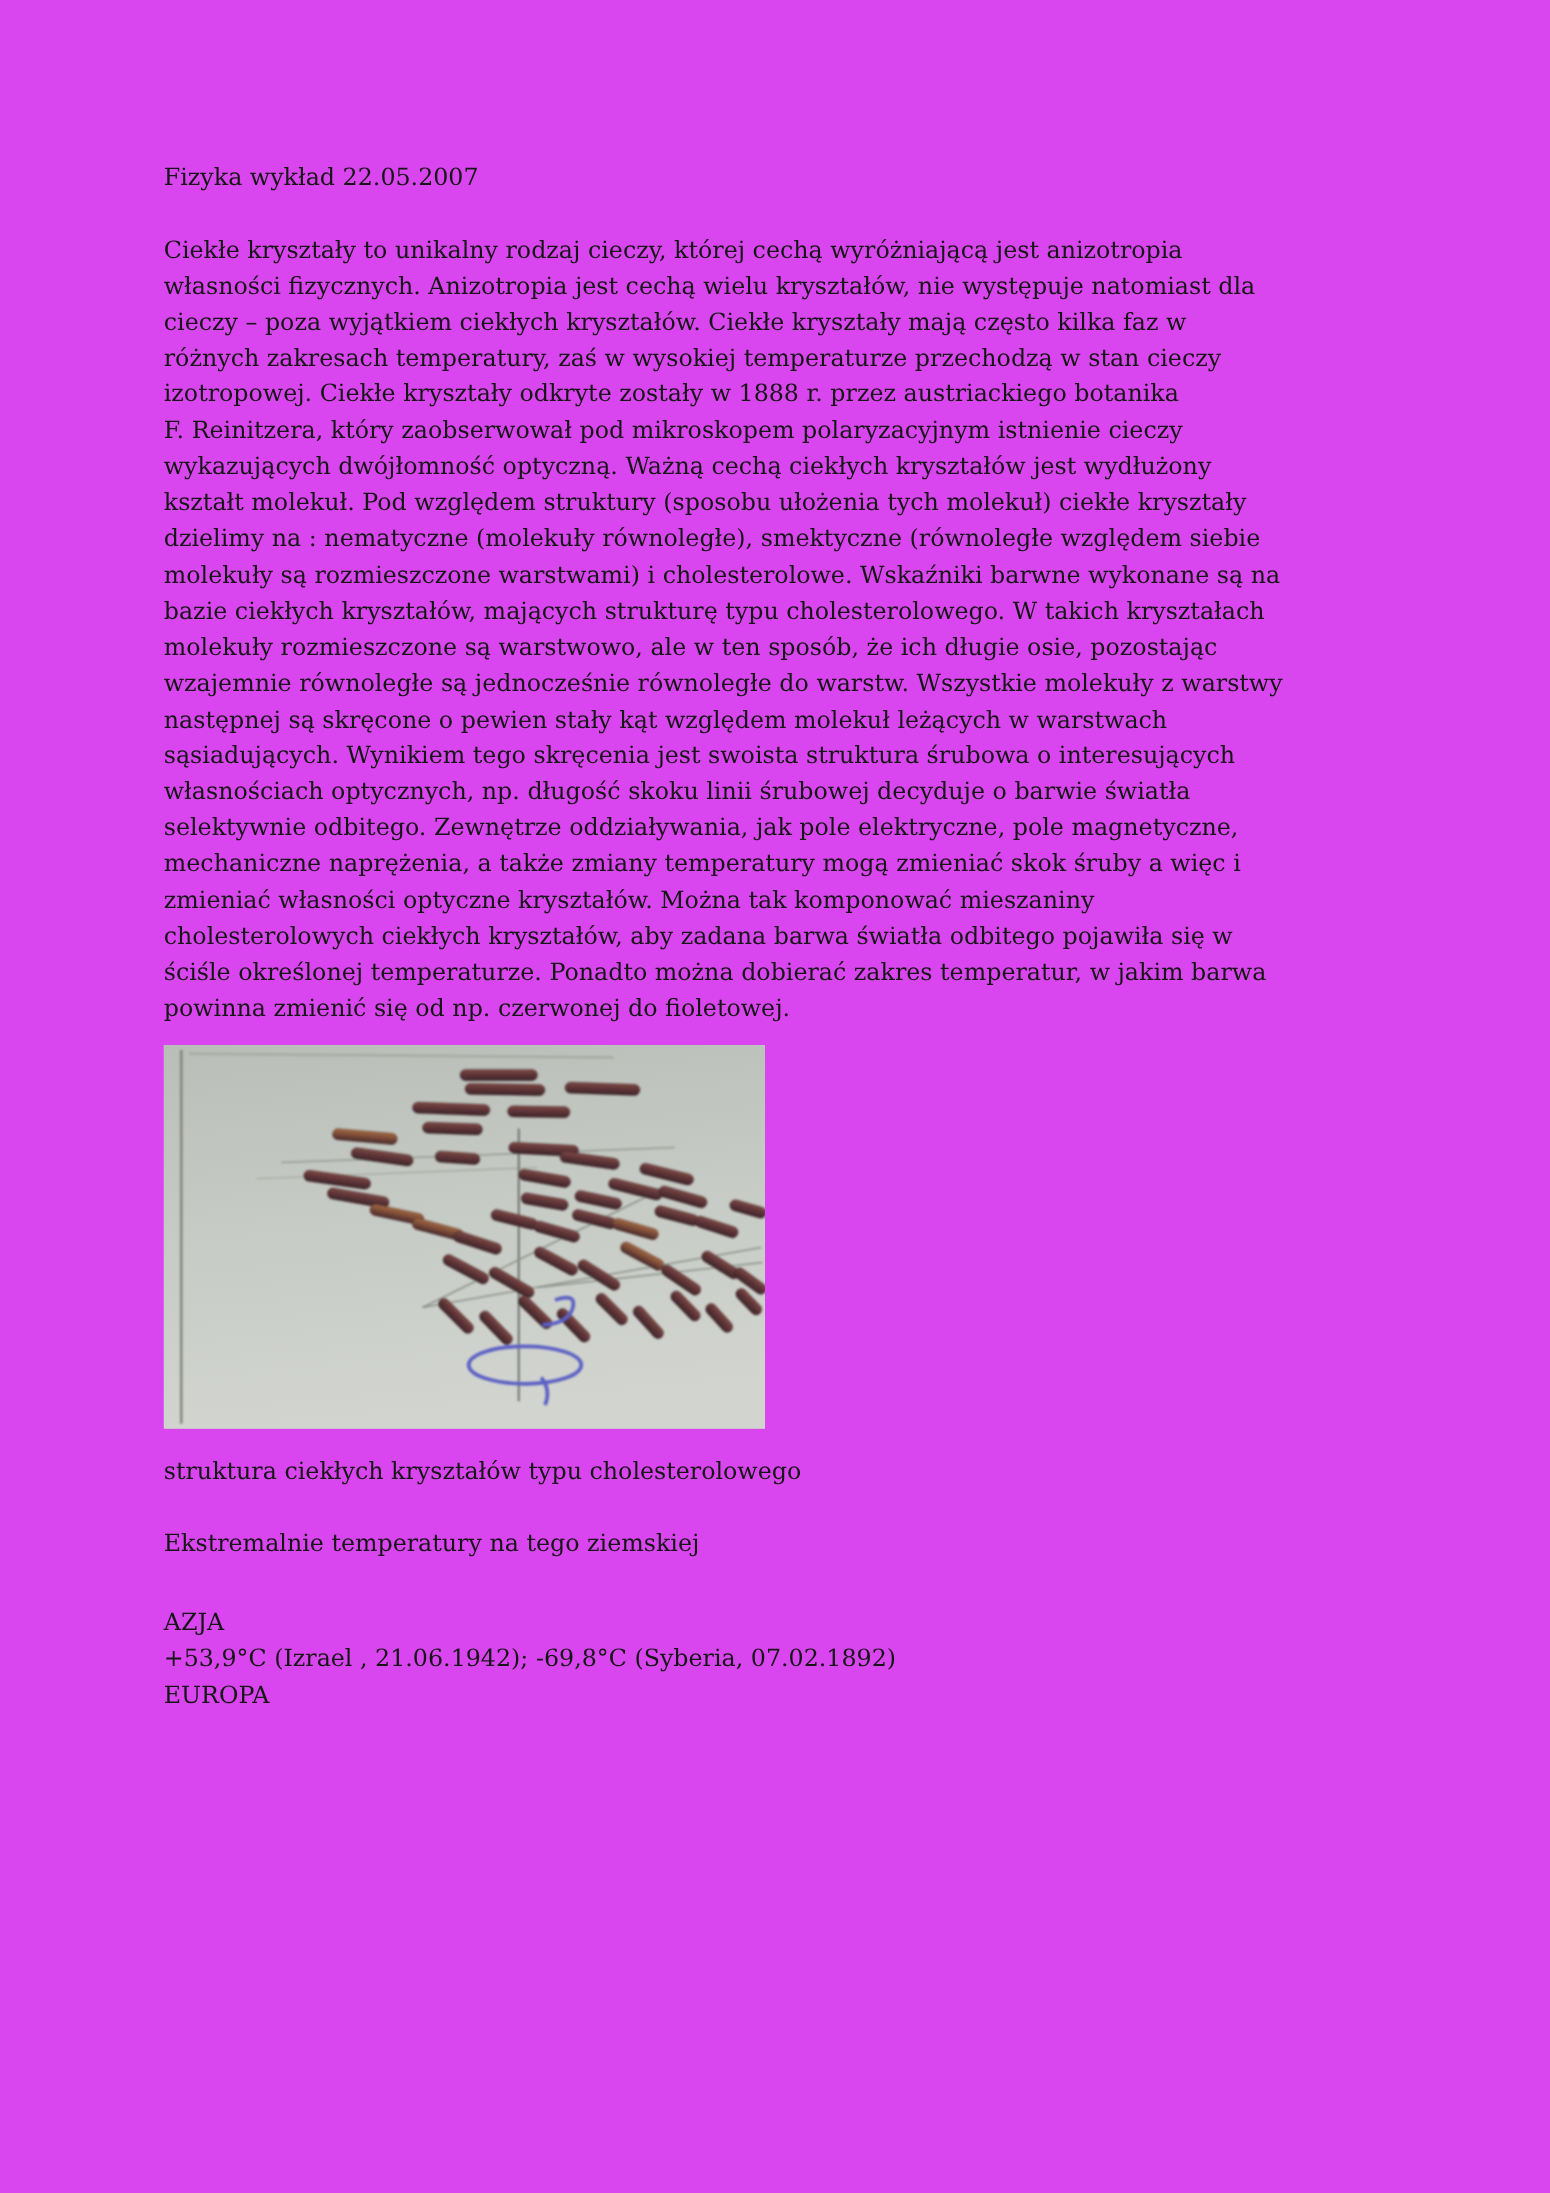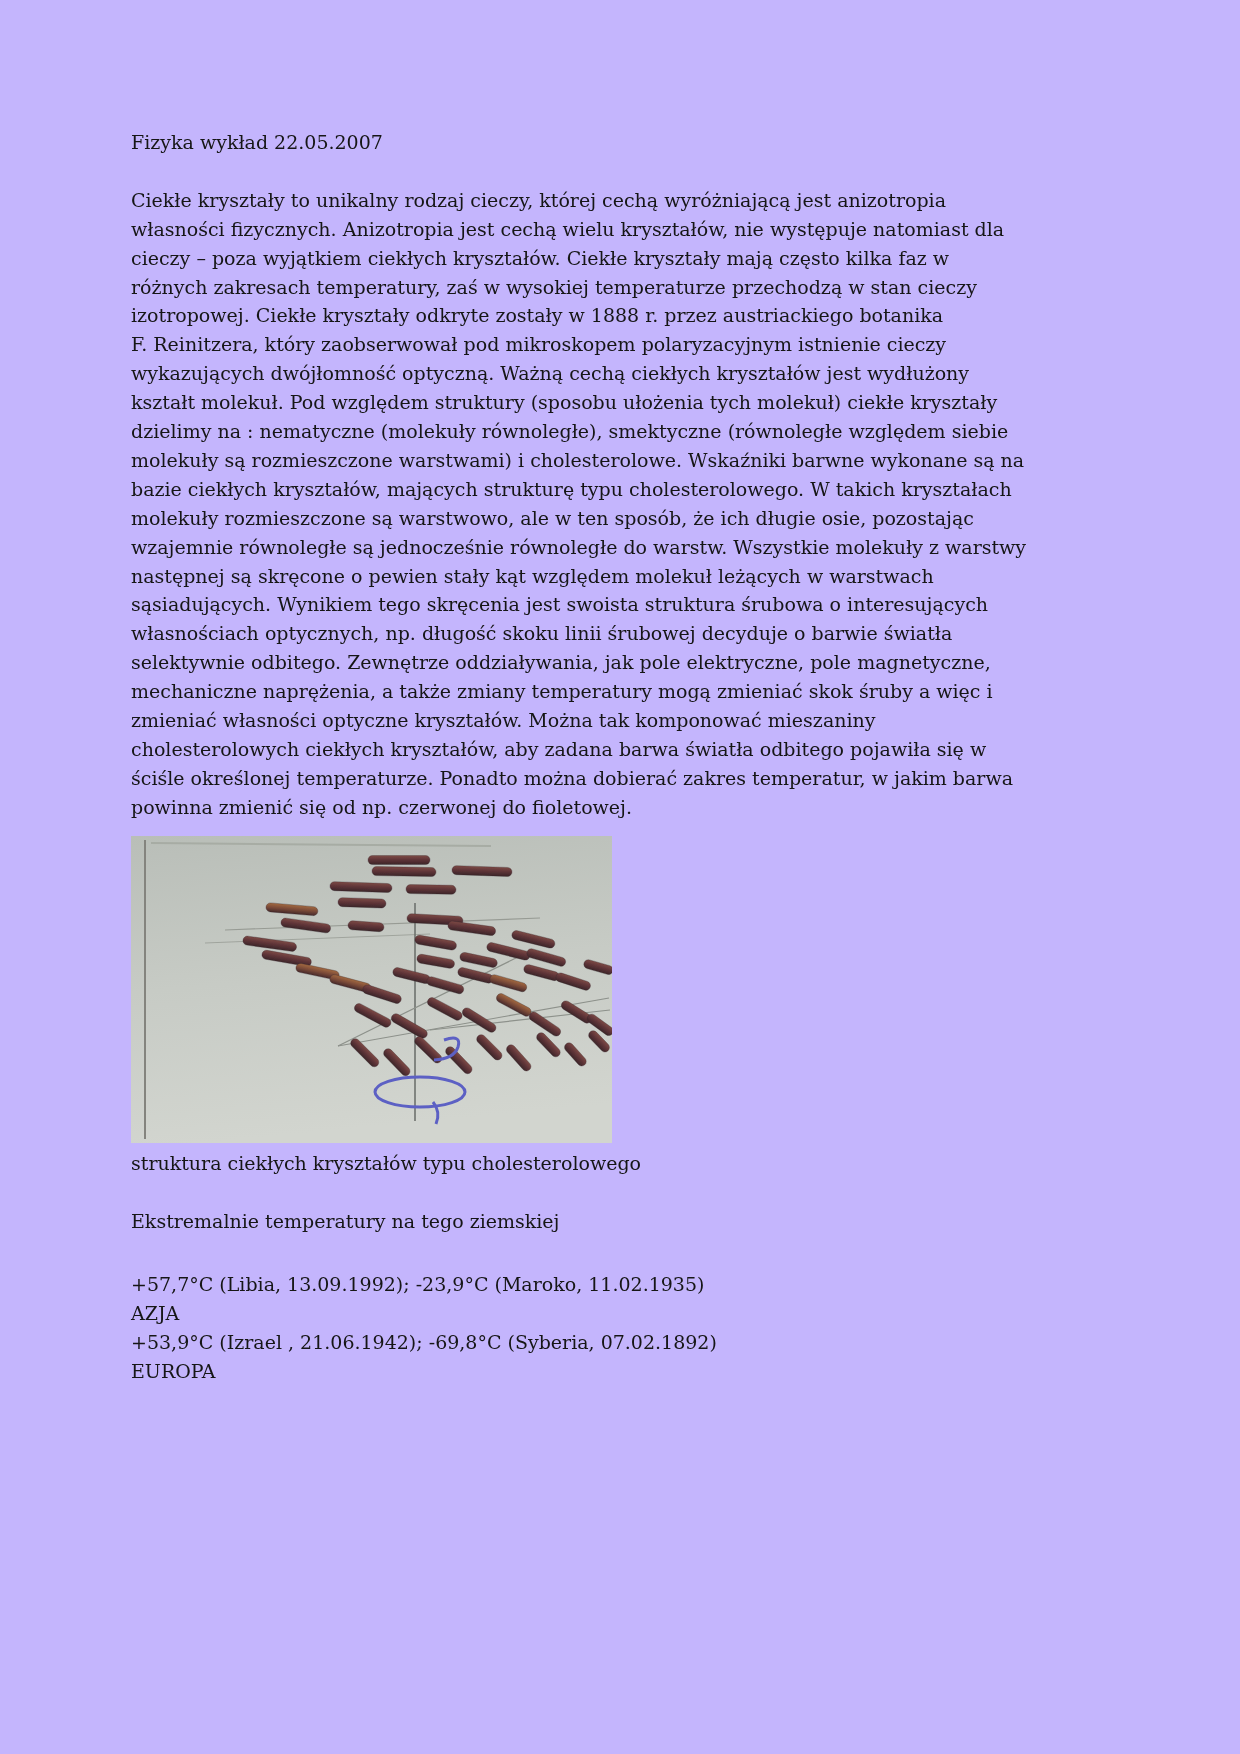--- a/index.html
+++ b/index.html
@@ -1,20 +1,20 @@
 <!DOCTYPE html>
 <html><head>
 <meta charset="utf-8">
 <style>
   html, body { margin: 0; padding: 0; background: #ffffff; }
   .page {
     position: relative;
     width: 1240px;
     height: 1754px;
-    background: #c4b5fd;
+    background: #d946ef;
     font-family: "DejaVu Serif", "Liberation Serif", serif;
     color: #161616;
     overflow: hidden;
   }
   .content {
     position: absolute;
     left: 131px;
     top: 128px;
     width: 1079px;
     font-size: 19px;
@@ -23,21 +23,21 @@
   .line, .para { white-space: pre-line; }
   .spacer { height: 28.9px; }
   .photo-wrap {
     width: 481px;
     height: 307px;
     margin-top: 14px;
     background: #c6cac4;
     overflow: hidden;
   }
   .photo-wrap svg { display: block; }
-  .caption { margin-top: 6px; }
+  .caption { margin-top: 20px; }
   .extremes { margin-top: 6px; }
   .rec div { white-space: pre-line; }
 </style>
 </head>
 <body>
 
 <div class="page">
   <div class="content">
 
     <div class="line">Fizyka wykład 22.05.2007</div>
@@ -244,21 +244,20 @@
     </div>
 
     <div class="line caption">struktura ciekłych kryształów typu cholesterolowego</div>
     <div class="spacer"></div>
 
     <div class="line">Ekstremalnie temperatury na tego ziemskiej</div>
     <div class="spacer"></div>
 
     <div class="extremes">
       <div class="rec">
-        <div>+57,7°C (Libia, 13.09.1992); -23,9°C (Maroko, 11.02.1935)</div>
       </div>
       <div class="rec">
         <div>AZJA</div>
         <div>+53,9°C (Izrael , 21.06.1942); -69,8°C (Syberia, 07.02.1892)</div>
       </div>
       <div class="rec">
       </div>
       <div class="rec">
         <div>EUROPA</div>
       </div>

